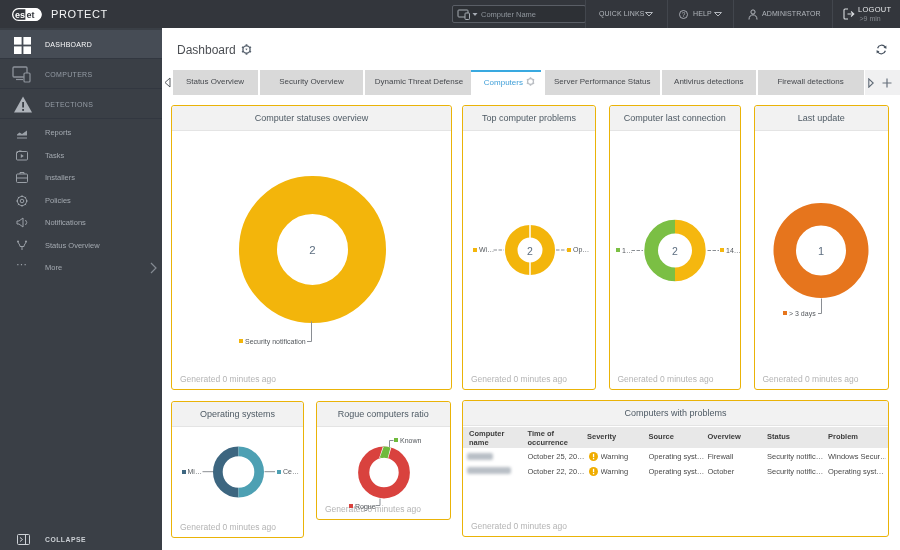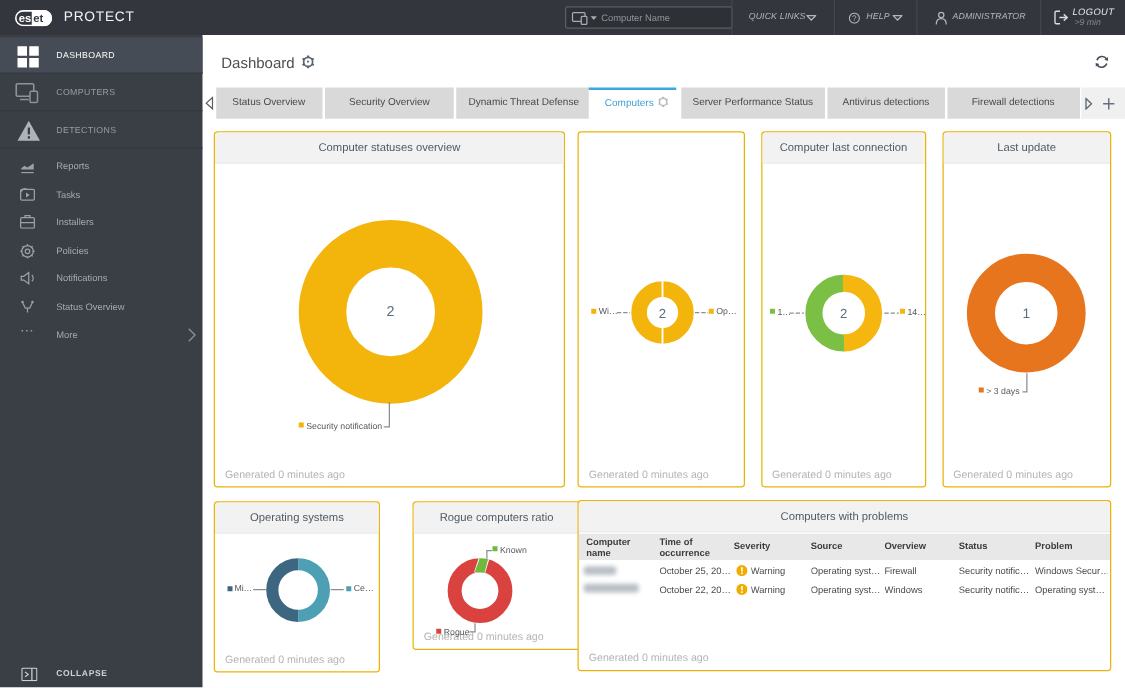--- a/index.html
+++ b/index.html
@@ -7,21 +7,21 @@
 body { font-family:"Liberation Sans", sans-serif; background:#fff; }
 #stage { position:relative; width:900px; height:550px; background:#fff; }
 .abs { position:absolute; }
 
 
 #topbar { position:absolute; left:0; top:0; width:900px; height:28px; background:#33363c; }
 #topbar .vdiv { position:absolute; top:0; width:1px; height:28px; background:#42464d; }
 #protect { position:absolute; left:51px; top:8px; color:#f4f5f6; font-size:11px; letter-spacing:0.6px; font-weight:400; }
 #searchbox { position:absolute; left:452px; top:4.5px; width:134px; height:18px; background:#2d3035; border:1px solid #5a5e66; border-radius:2px; }
 #searchbox .ph { position:absolute; left:28px; top:4.5px; font-size:7.5px; color:#8f959c; }
-.tb-item { position:absolute; top:0; height:28px; color:#b2b6bc; font-size:7px; letter-spacing:0.1px;font-style:italic; }
+.tb-item { position:absolute; top:0; height:28px; color:#b2b6bc; font-size:7px; letter-spacing:0.1px; }
 
 #sidebar { position:absolute; left:0; top:28px; width:162px; height:522px; background:#3a3f46; }
 .nav-big { position:absolute; left:0; width:162px; height:29px; border-bottom:1px solid #323740; }
 .nav-big .lbl { position:absolute; left:45px; top:10.5px; font-size:7px; letter-spacing:0.3px; color:#959ca5; }
 .nav-big.active { background:#464c55; }
 .nav-big.active .lbl { color:#fbfbfc; }
 .nav-sm { position:absolute; left:0; width:162px; height:22px; }
 .nav-sm .lbl { position:absolute; left:45px; top:6.5px; font-size:7.5px; color:#a4aab1; }
 #collapse { position:absolute; left:0; top:503px; width:162px; height:19px; }
 #collapse .lbl { position:absolute; left:45px; top:5px; font-size:6.8px; font-weight:bold; letter-spacing:0.5px; color:#cdd1d6; }
@@ -231,35 +231,36 @@
     </svg>
   <svg class="abs" style="left:882px;top:78px" width="10" height="10" viewBox="0 0 10 10">
       <path d="M5 0.5 V9.5 M0.5 5 H9.5" stroke="#67707c" stroke-width="1.2"></path>
     </svg>
 
   <div class="card" style="left:171px;top:105px;width:281px;height:285px;">
     <div class="hd">Computer statuses overview</div>
     <div class="ft">Generated 0 minutes ago</div>
   </div>
   <div class="card" style="left:462px;top:105px;width:134px;height:285px;">
+    <div class="hd">Top computer problems</div>
     <div class="ft">Generated 0 minutes ago</div>
   </div>
   <div class="card" style="left:608.5px;top:105px;width:132.5px;height:285px;">
     <div class="hd">Computer last connection</div>
     <div class="ft">Generated 0 minutes ago</div>
   </div>
   <div class="card" style="left:753.5px;top:105px;width:135.5px;height:285px;">
     <div class="hd">Last update</div>
     <div class="ft">Generated 0 minutes ago</div>
   </div>
   <div class="card" style="left:171px;top:401px;width:133px;height:137px;">
     <div class="hd">Operating systems</div>
     <div class="ft">Generated 0 minutes ago</div>
   </div>
-  <div class="card" style="left:330px;top:401px;width:134.5px;height:119px;padding-left:35px;">
+  <div class="card" style="left:316px;top:401px;width:134.5px;height:119px;padding-left:35px;">
     <div class="hd">Rogue computers ratio</div>
     <div class="ft">Generated 0 minutes ago</div>
   </div>
   <div class="card" style="left:462px;top:400px;width:427px;height:137px;">
     <div class="hd">Computers with problems</div>
     <div class="ft">Generated 0 minutes ago</div>
   </div>
 
   <svg class="abs" style="left:0;top:0;pointer-events:none" width="900" height="550" viewBox="0 0 900 550">
 
@@ -332,17 +333,17 @@
 
   <div class="abs" style="left:467px;top:467px;width:44px;height:7px;background:#b9bfc6;border-radius:2px;filter:blur(1.5px);"></div>
   <div class="td" style="left:527.5px;top:466.5px;width:56px;">October 22, 20…</div>
   <svg class="abs" style="left:588.5px;top:466.5px" width="9" height="9" viewBox="0 0 9 9">
       <circle cx="4.5" cy="4.5" r="4.5" fill="#f0ad00"></circle>
       <rect x="3.9" y="1.8" width="1.3" height="3.4" fill="#fff"></rect>
       <rect x="3.9" y="6" width="1.3" height="1.3" fill="#fff"></rect>
     </svg>
   <div class="td" style="left:600.5px;top:466.5px;width:40px;">Warning</div>
   <div class="td" style="left:648.5px;top:466.5px;width:56px;">Operating syst…</div>
-  <div class="td" style="left:707.5px;top:466.5px;width:56px;">Windows</div>
+  <div class="td" style="left:707.5px;top:466.5px;width:56px;">October</div>
   <div class="td" style="left:767px;top:466.5px;width:57px;">Security notific…</div>
   <div class="td" style="left:828px;top:466.5px;width:58px;">Operating syst…</div>
 
 </div>
 
 </body></html>

